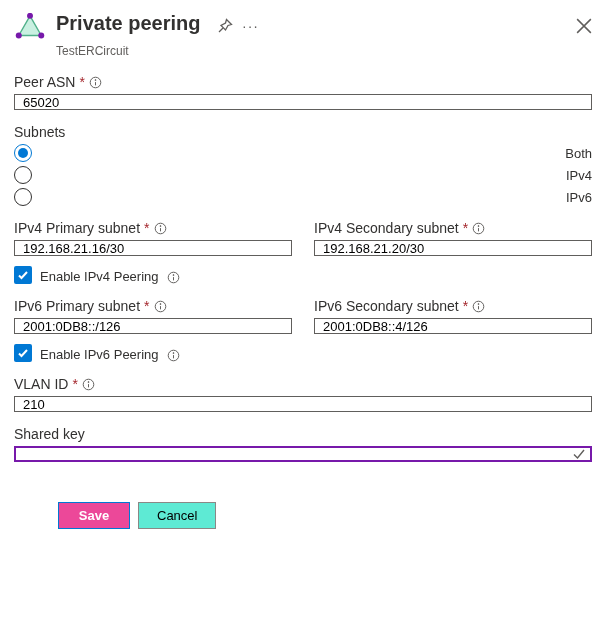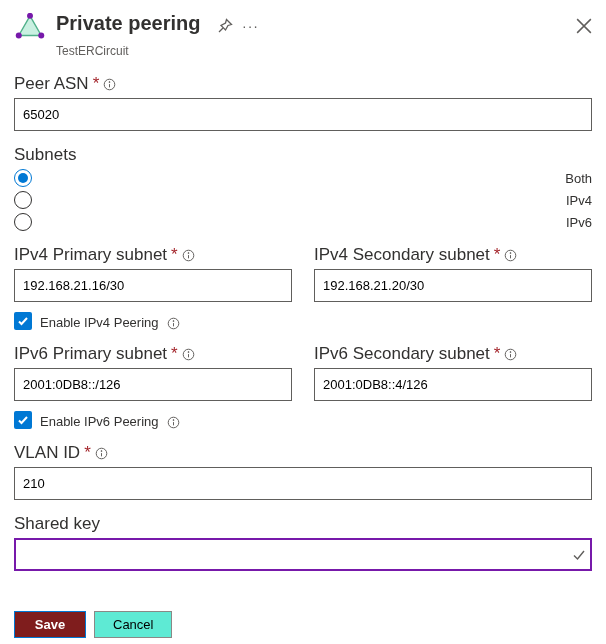--- a/index.html
+++ b/index.html
@@ -13,30 +13,30 @@
     background: #fff;
   }
   .header { display: flex; align-items: flex-start; gap: 10px; margin-bottom: 16px; }
   .logo-wrap { width: 32px; height: 32px; display:flex; align-items:center; justify-content:center; }
   .title-block h1 { margin: 0; font-size: 20px; font-weight: 600; color:#323130; }
   .subtitle { font-size: 12px; color: #605e5c; margin-top: 9px; }
   .header-icons { display:flex; align-items:center; gap:10px; margin-left:6px; margin-top:6px; }
   .header-icon { width:16px; height:16px; cursor:pointer; color:#605e5c; display:flex; align-items:center; justify-content:center; }
   .close-wrap { margin-left:auto; margin-top:6px; }
   .field-group { margin-bottom: 14px; }
-  .field-label { display:flex; align-items:center; gap:4px; margin-bottom:4px; font-size:17px; color:#323130; }
+  .field-label { display:flex; align-items:center; gap:4px; margin-bottom:4px; font-size:14px; color:#323130; }
   .req { color:#a4262c; }
   .text-input {
     width:100%;
     padding:5px 8px;
     font-size:13px;
     border:1px solid #605e5c;
     background:#fff;
     font-family:inherit;
-    height:33px;
+    height:16px;
   }
   .text-input.focused { border:1px solid #7719aa; outline:1px solid #7719aa; outline-offset:-2px; }
   .check-suffix { position:relative; }
   .check-suffix svg.suffix { position:absolute; right:6px; top:50%; transform:translateY(-50%); width:14px; height:14px; color:#605e5c; pointer-events:none; }
   .radio-row { display:flex; align-items:center; gap:8px; margin:4px 0; cursor:pointer;justify-content:space-between; }
   .radio-outer {
     width:18px; height:18px; border-radius:50%;
     border:1px solid #323130; display:flex; align-items:center; justify-content:center;
     flex-shrink:0;
   }
@@ -49,21 +49,21 @@
     width:18px; height:18px; background:#0078d4; display:flex; align-items:center; justify-content:center;
     flex-shrink:0; border-radius:2px;
   }
   .cb svg { width:12px; height:12px; color:#fff; }
   .info-icon { width:13px; height:13px; color:#605e5c; cursor:pointer; display:inline-flex; }
   .footer { display:flex; gap:8px; margin-top:40px; }
   .btn {
     padding:5px 18px; font-size:13px; font-family:inherit;
     border:1px solid #8a8886; background:#5eead4; cursor:pointer; min-width:72px;
   }
-  .btn.primary { background:#7f1d1d; color:#fff; border:1px solid #0078d4; font-weight:600; }
+  .btn.primary { background:#ec4899; color:#fff; border:1px solid #0078d4; font-weight:600;margin-left:44px; }
 </style>
 </head>
 <body>
 
 <div class="header">
   <div class="logo-wrap">
     <svg viewBox="0 0 32 32" width="30" height="30">
       <polygon points="16,3 28,24 4,24" fill="#c9f0e1" stroke="#50b08a" stroke-width="1.5"></polygon>
       <circle cx="16" cy="3" r="3.2" fill="#7719aa"></circle>
       <circle cx="28" cy="24" r="3.2" fill="#7719aa"></circle>

